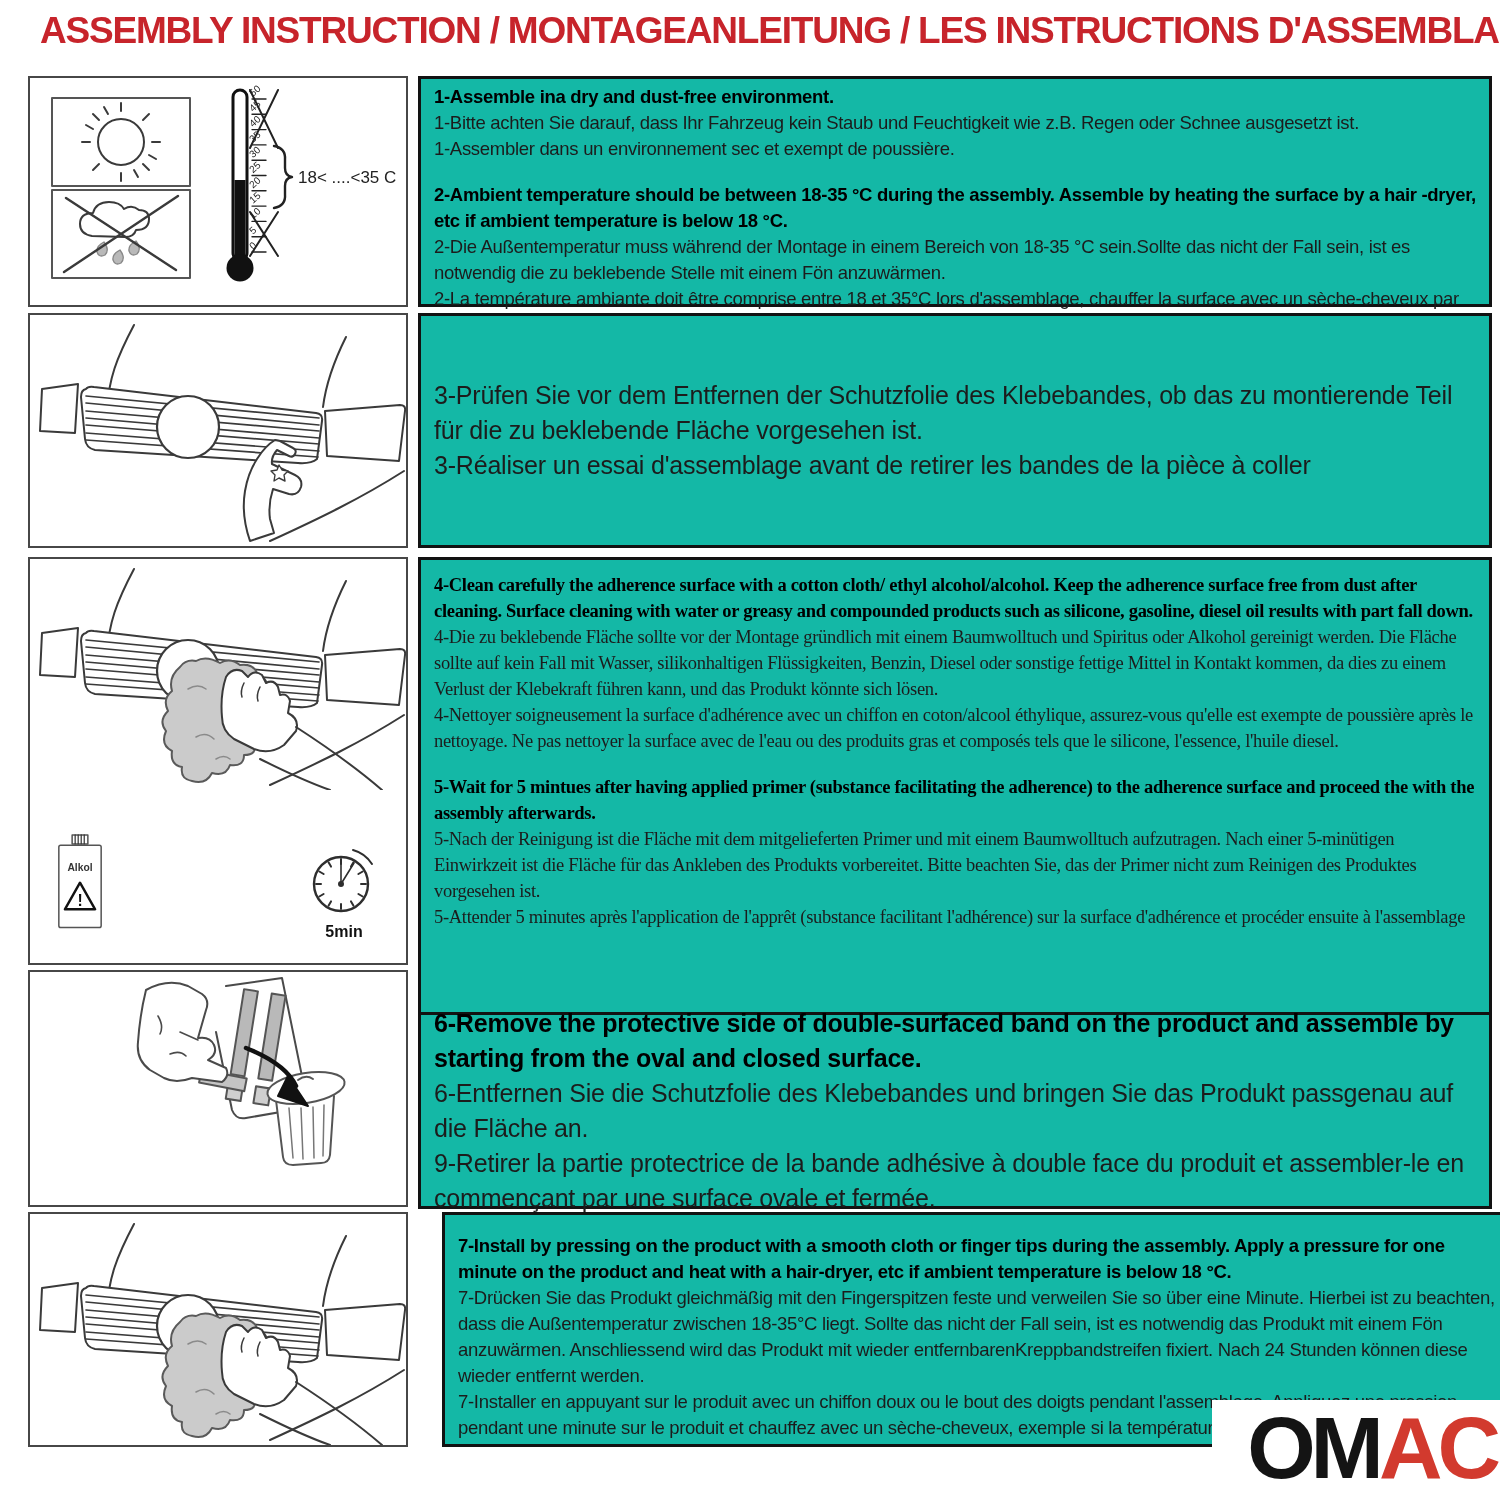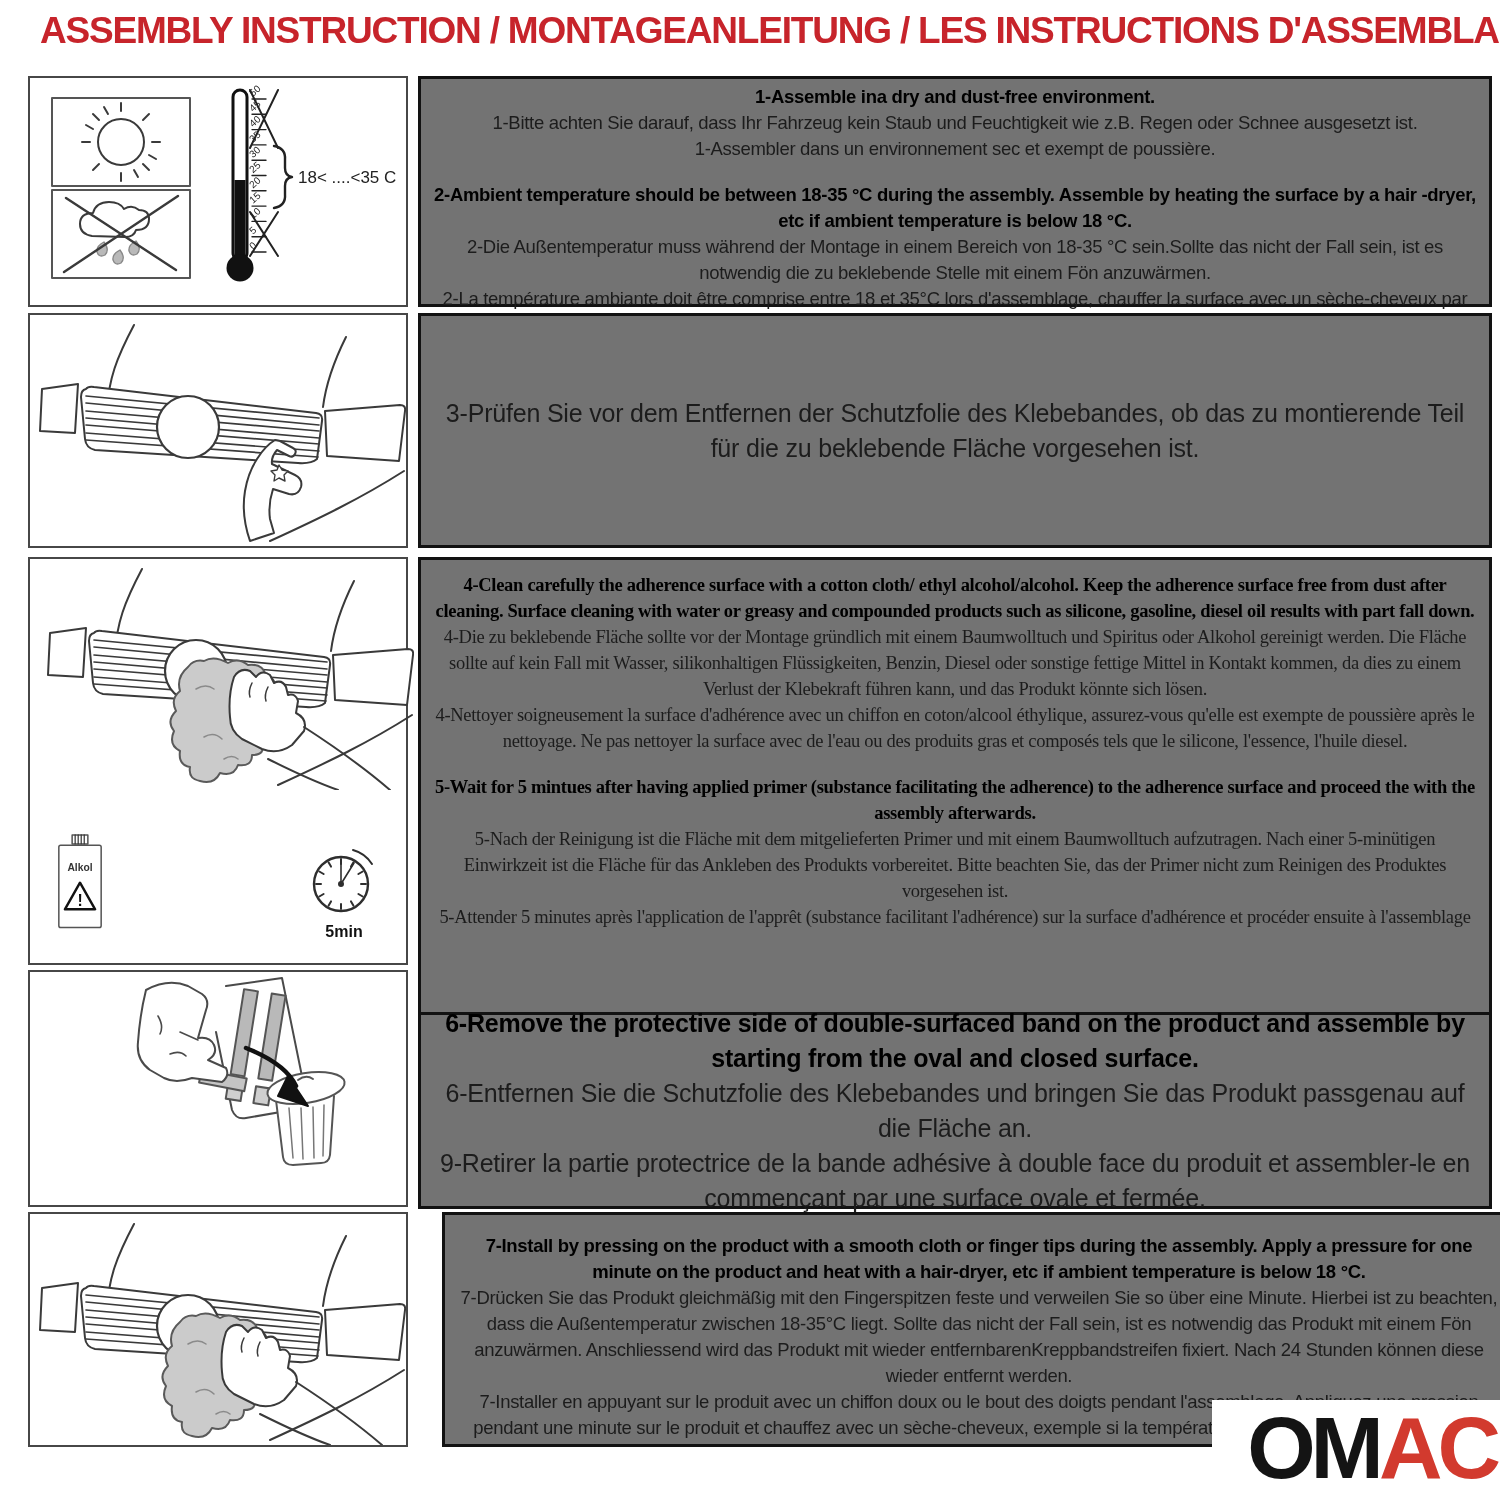--- a/index.html
+++ b/index.html
@@ -11,42 +11,42 @@
     position:absolute;left:40px;top:10px;width:1450px;
     font-size:37px;font-weight:bold;letter-spacing:-1.2px;white-space:nowrap;
     color:#c7242b;
   }
   .lbox{
     position:absolute;left:28px;width:380px;box-sizing:border-box;
     border:2px solid #474747;background:#fff;
   }
   .rbox{
     position:absolute;left:418px;width:1074px;box-sizing:border-box;
-    border:3px solid #121212;background:#737373;
-    padding:5px 13px 5px 13px;display:flex;flex-direction:column;text-align:center;
+    border:3px solid #121212;background:#14b8a6;
+    padding:5px 13px 5px 13px;display:flex;flex-direction:column;
   }
   .rbox.center{justify-content:center;}
   .rbox p{margin:0;}
   .t-s{font-size:18.5px;line-height:26px;letter-spacing:-0.3px;}
   .t-l{font-size:25px;line-height:35px;letter-spacing:-0.2px;}
   .b{font-weight:bold;color:#000;}
   .gap{height:20px;flex:none;}
   
   #row1-left {top:76px;  height:231px;}
   #row1-text {top:76px;  height:231px;}
   #row2-left {top:313px; height:235px;}
   #row2-text {top:313px; height:235px;}
   #row3-left {top:557px; height:408px;}
   #row3-text {top:557px; height:472px; padding-top:12px;font-family:Liberation Serif, serif;}
   #row4-left {top:970px; height:237px;}
   #row4-text {top:1012px; height:197px;}
   #row5-left {top:1212px;height:235px;}
   #row5-text {top:1212px;height:235px; padding-top:18px;margin-left:24px;}
   .illus{display:block;}
-  .r3wrap{position:relative;width:100%;height:100%;padding-left:8px;}
+  .r3wrap{position:relative;width:100%;height:100%;}
   .bottle{position:absolute;left:24px;top:274px;}
   .clockblk{position:absolute;left:274px;top:288px;width:80px;text-align:center;}
   .clock-label{font-size:16px;font-weight:bold;color:#111;margin-top:2px;}
   .logo{
     position:absolute;left:1212px;top:1400px;width:288px;height:95px;
     background:#fff;z-index:5;display:flex;align-items:center;justify-content:flex-end;
     font-weight:bold;font-size:88px;letter-spacing:-5px;line-height:1;
     padding-right:4px;box-sizing:border-box;
   }
   .logo .lb{color:#141414;}
@@ -160,20 +160,21 @@
     <circle cx="158" cy="112" r="31" fill="#fff" stroke-width="2.2"></circle>
     <g>
       <path d="M250,126 L263,133 Q267,135 265,139 Q263,143 259,141 L247,135 Q241,142 242,149 L265,160 Q273,164 271,172 Q268,181 259,179 L243,174 Q238,189 240,204 L244,218 L220,226 Q211,200 215,176 Q218,158 227,144 Q235,131 245,125 Z" fill="#fff"></path>
       <path d="M249,150 l3,5 6,1 -4,4 1,6 -6,-3 -5,3 1,-6 -4,-4 6,-1 z" fill="#fff" stroke-width="1.4"></path>
     </g>
   </svg>
 </div>
 
 <div class="rbox center" id="row2-text">
   <p class="t-l">3-Prüfen Sie vor dem Entfernen der Schutzfolie des Klebebandes, ob das zu montierende Teil für die zu beklebende Fläche vorgesehen ist.</p>
+  <p class="t-l">3-Réaliser un essai d'assemblage avant de retirer les bandes de la pièce à coller</p>
 </div>
 
 <div class="lbox" id="row3-left">
   <div class="r3wrap">
     <svg class="illus" viewBox="0 0 376 231" width="376" height="231" fill="none" stroke="#3a3a3a" stroke-width="2">
       <path d="M104,10 C86,44 79,64 77,94"></path>
       <path d="M316,22 C303,48 296,68 293,92"></path>
       <path d="M12,74 L48,69 L45,118 L10,116 Z" fill="#fff"></path>
       <path d="M295,96 L370,90 Q376,90 375,96 L369,146 L297,141 Z" fill="#fff"></path>
       <path d="M240,226 C288,204 330,184 374,156"></path>

